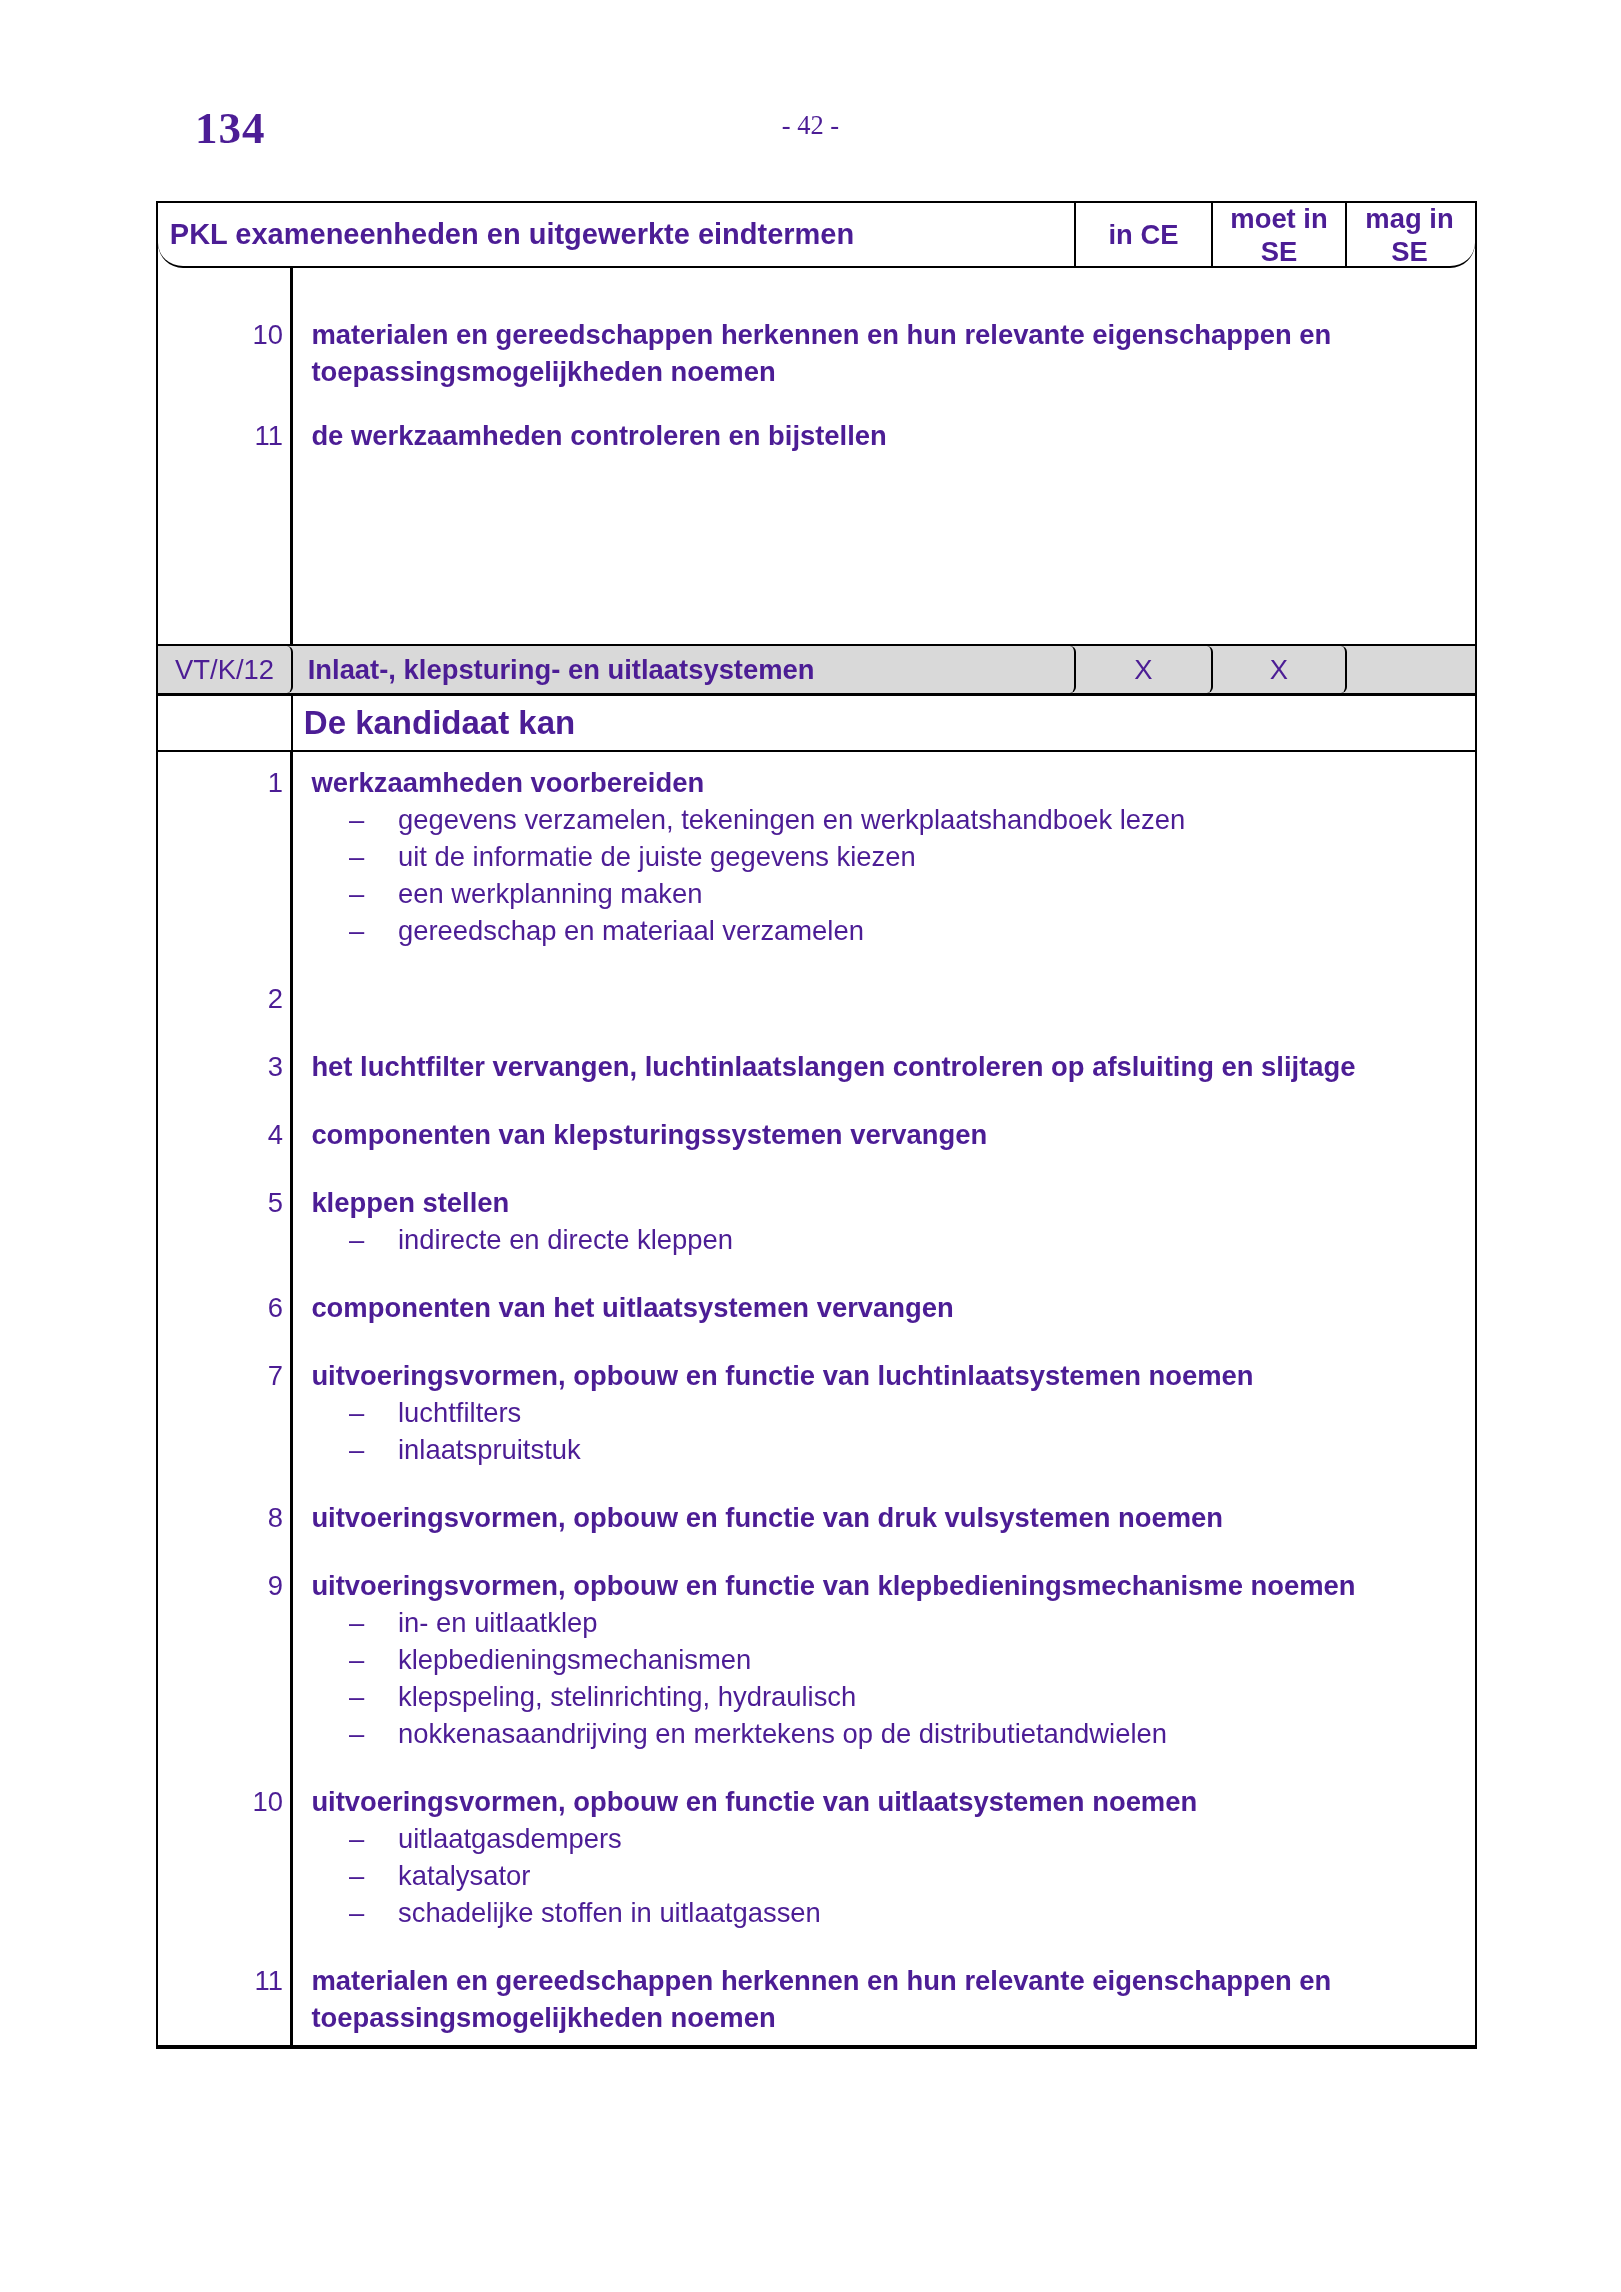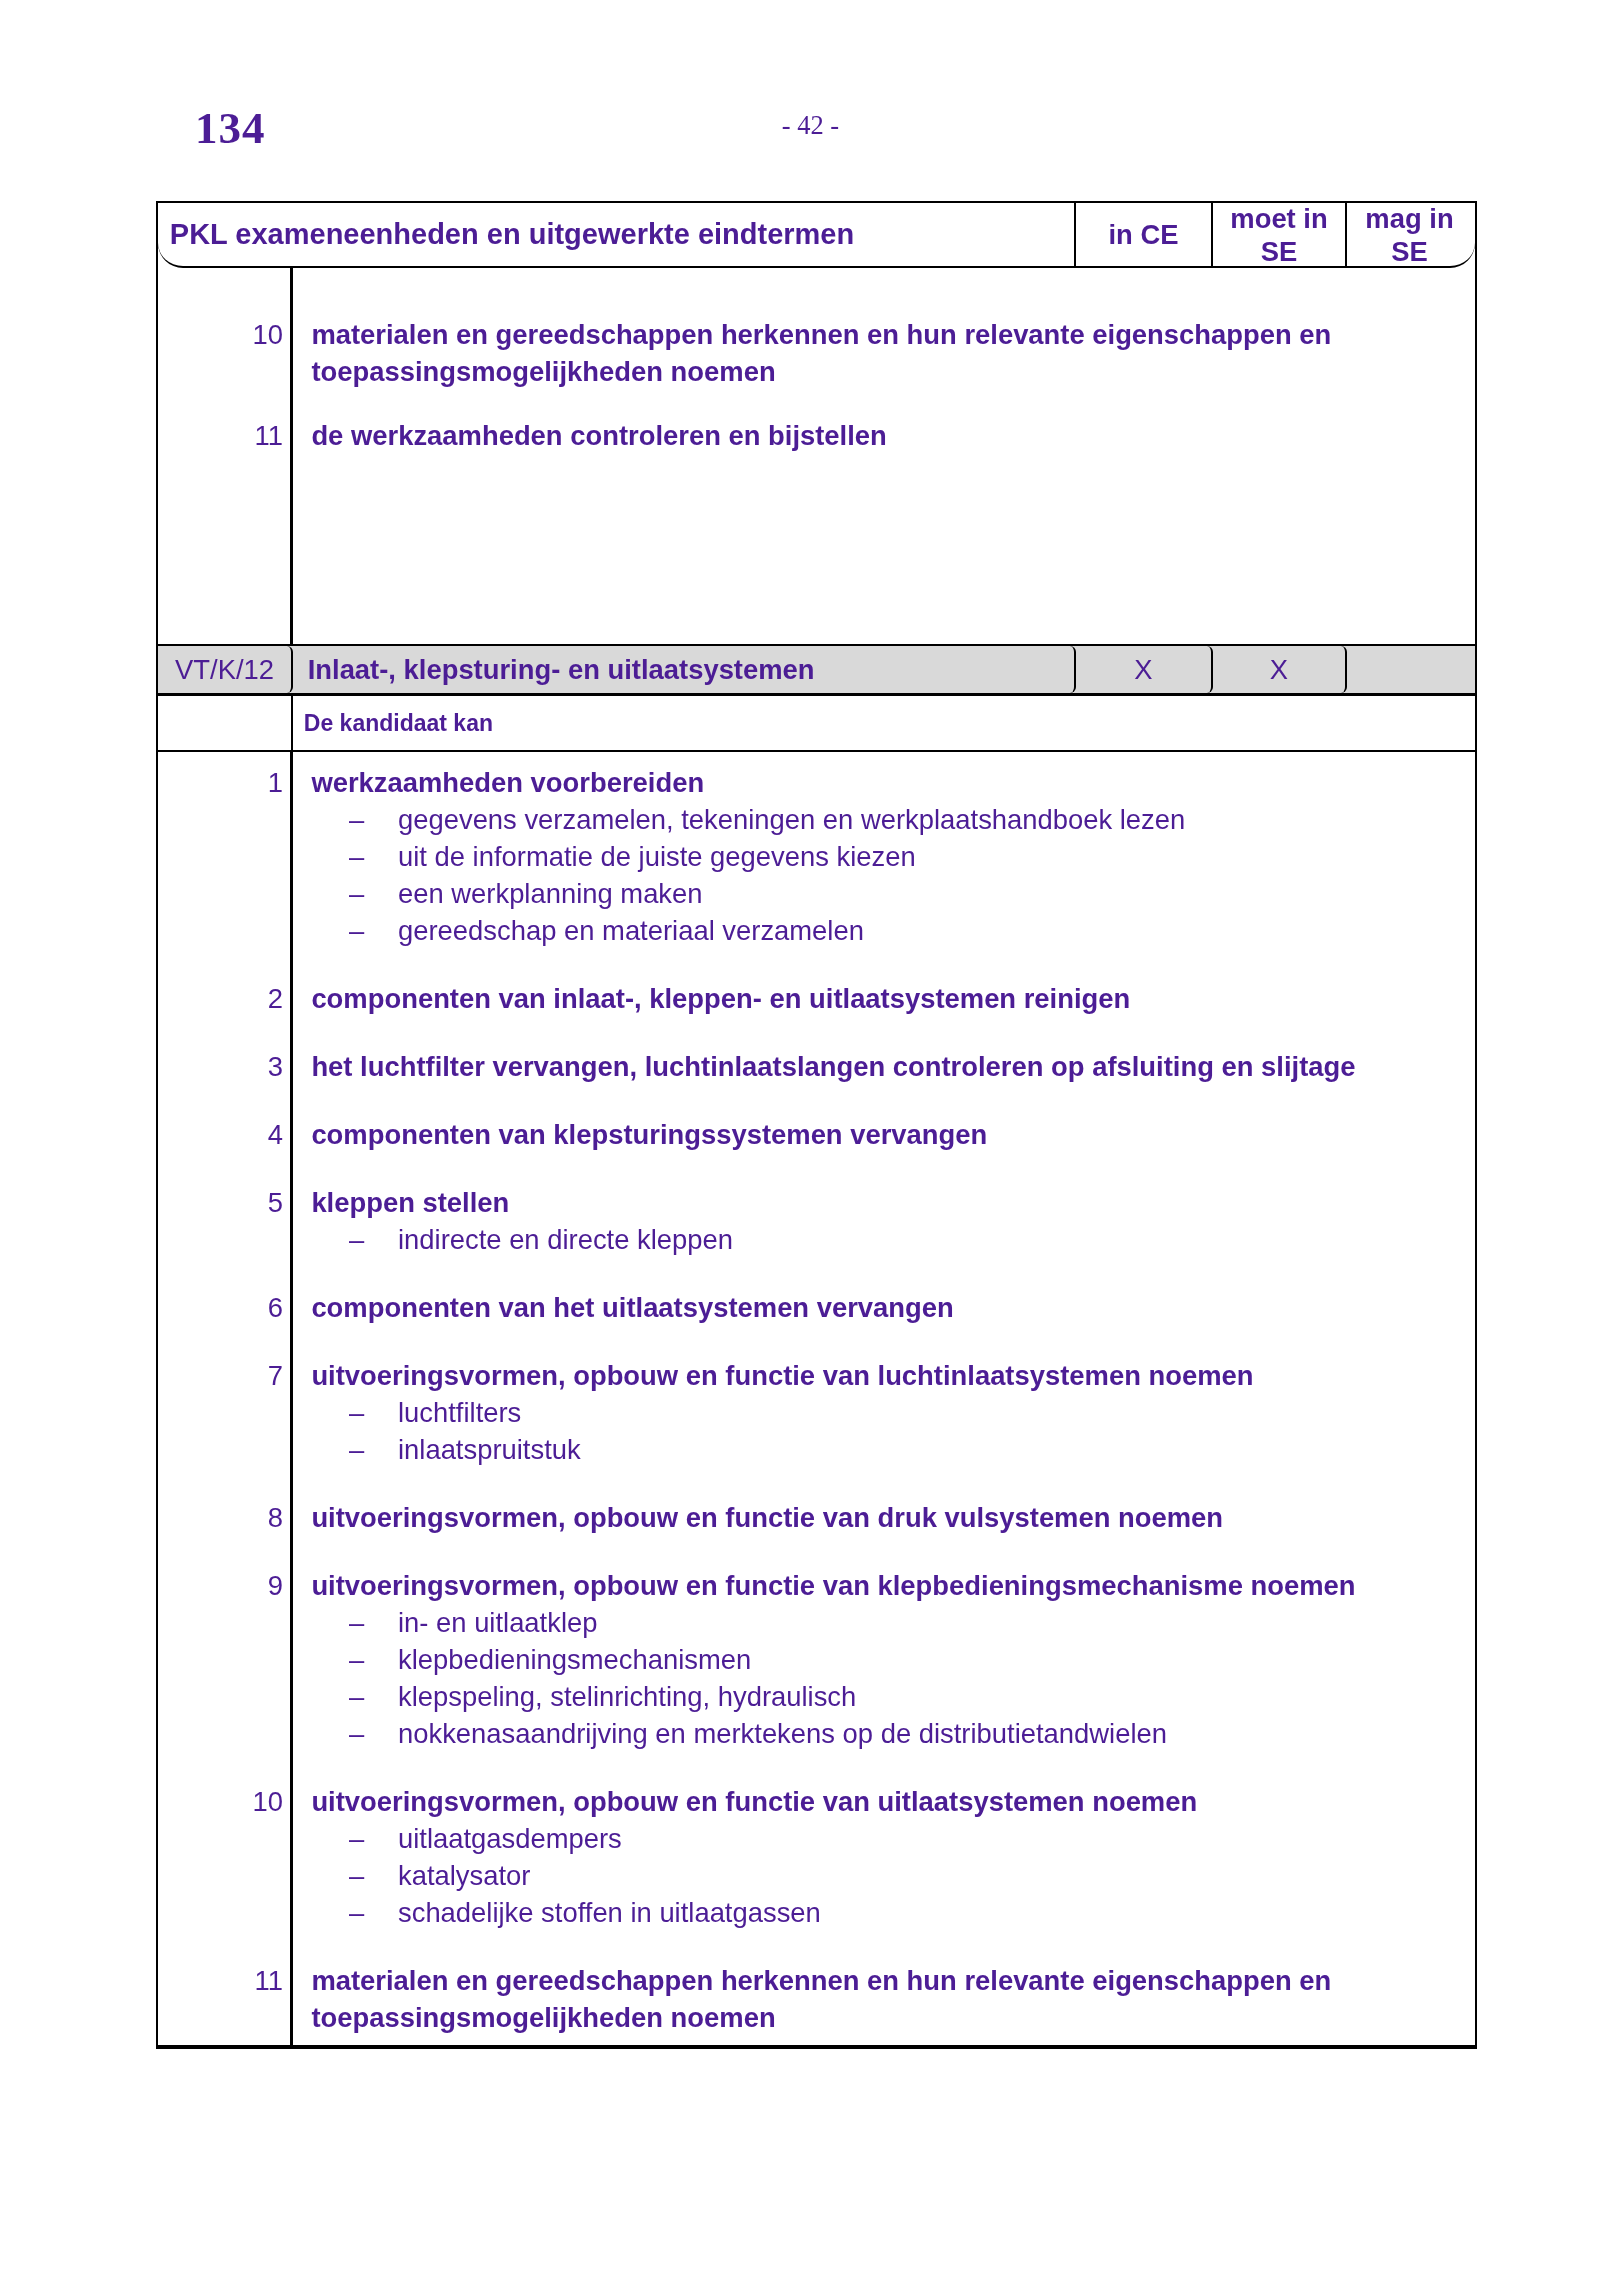--- a/index.html
+++ b/index.html
@@ -58,21 +58,21 @@
   .unit{display:flex;height:52px;background:#d9d9d9;
         border-top:2.9px solid #000;border-bottom:3.9px solid #000;
         align-items:stretch;font-size:27.4px;}
   .unit .cell{box-sizing:border-box;display:flex;align-items:center;border-radius:6px;}
   .u-code{width:135px;border-right:2.9px solid #000;justify-content:center;}
   .u-title{width:783px;border-right:2.9px solid #000;padding-left:14.7px;font-weight:bold;}
   .u-ce{width:137px;border-right:2.9px solid #000;justify-content:center;}
   .u-moet{width:134px;border-right:2.9px solid #000;justify-content:center;}
   .u-mag{width:125px;justify-content:center;}
   
-  .kand{display:flex;height:56px;border-bottom:2.9px solid #000;align-items:center;font-size:23px;}
+  .kand{display:flex;height:56px;border-bottom:2.9px solid #000;align-items:center;font-size:33px;}
   .kand .numcol{box-sizing:border-box;flex:0 0 135px;align-self:stretch;border-right:2.9px solid #000;}
   .kand .txt{padding-left:10.8px;font-weight:bold;}
 </style>
 </head>
 <body>
 
 <div class="page">
 
   <div class="pageno-left">134</div>
   <div class="pageno-center">- 42 -</div>
@@ -141,21 +141,20 @@
         <div class="brow">
           <div class="ind"></div>
             <div class="dash">–</div>
           <div>gereedschap en materiaal verzamelen</div>
         </div>
       </div>
 
       <div class="item">
         <div class="irow">
           <div class="num">2</div>
-          <div class="txt">componenten van inlaat-, kleppen- en uitlaatsystemen reinigen</div>
         </div>
       </div>
 
       <div class="item">
         <div class="irow">
           <div class="num">3</div>
           <div class="txt">het luchtfilter vervangen, luchtinlaatslangen controleren op afsluiting en slijtage</div>
         </div>
       </div>
 

